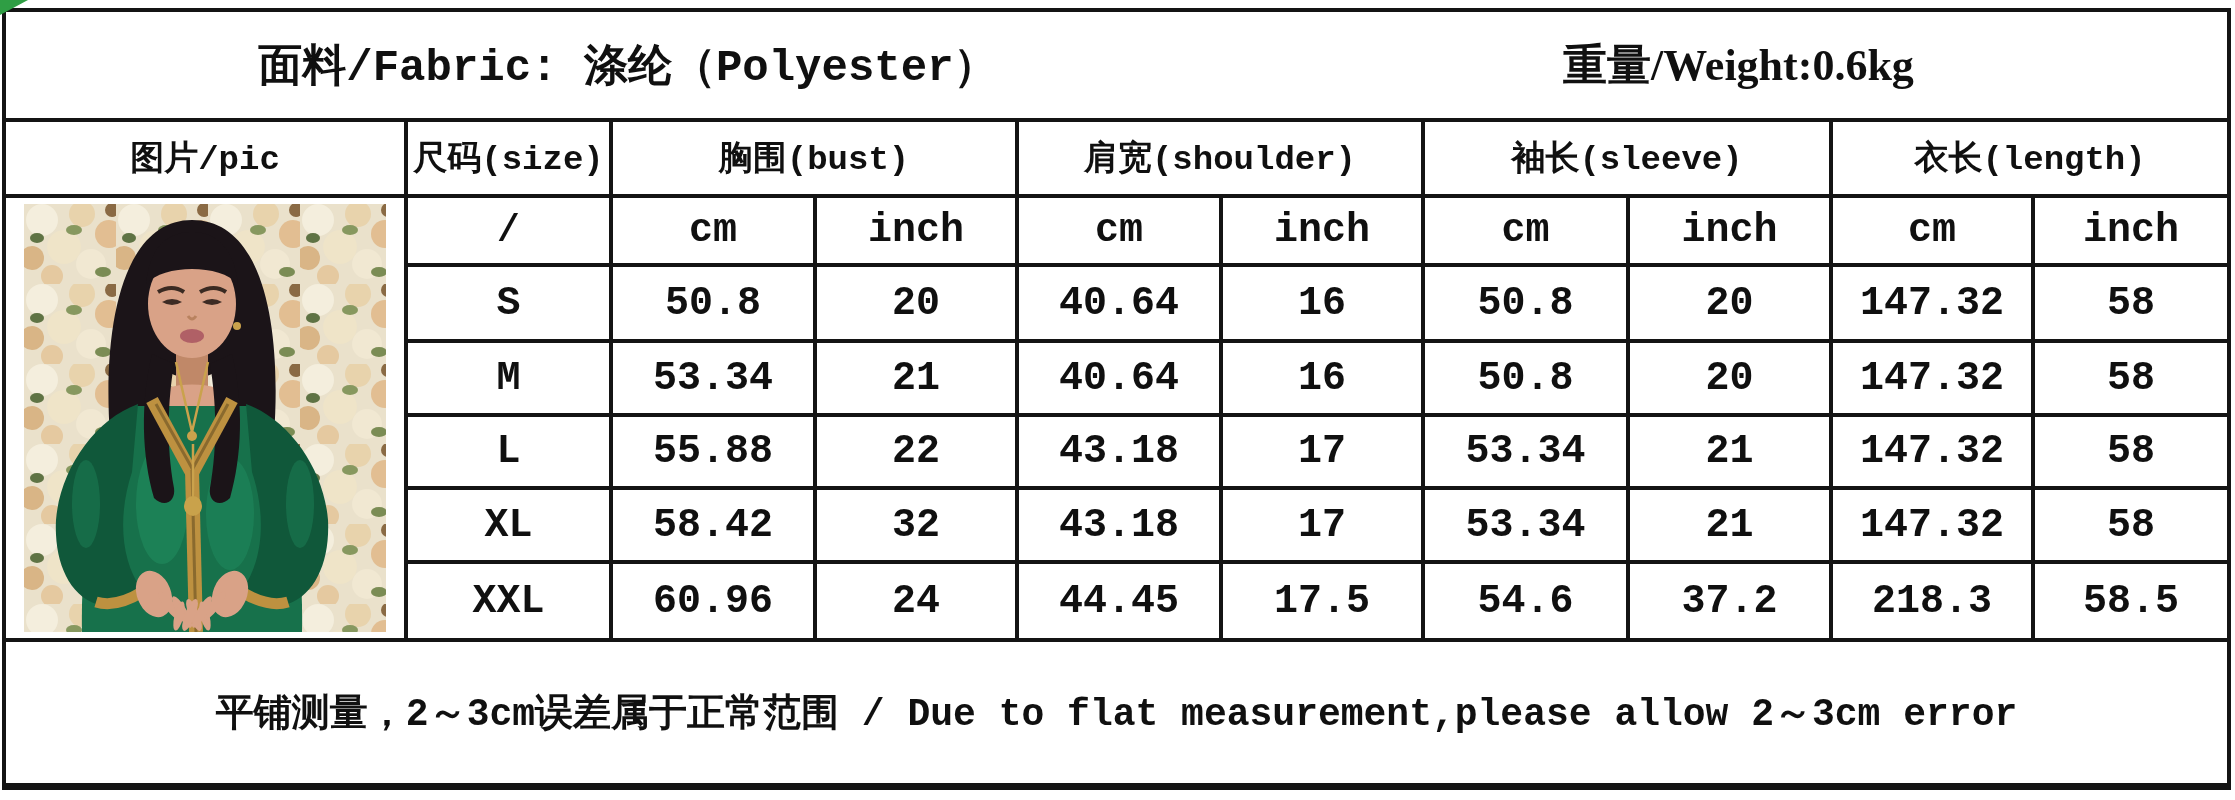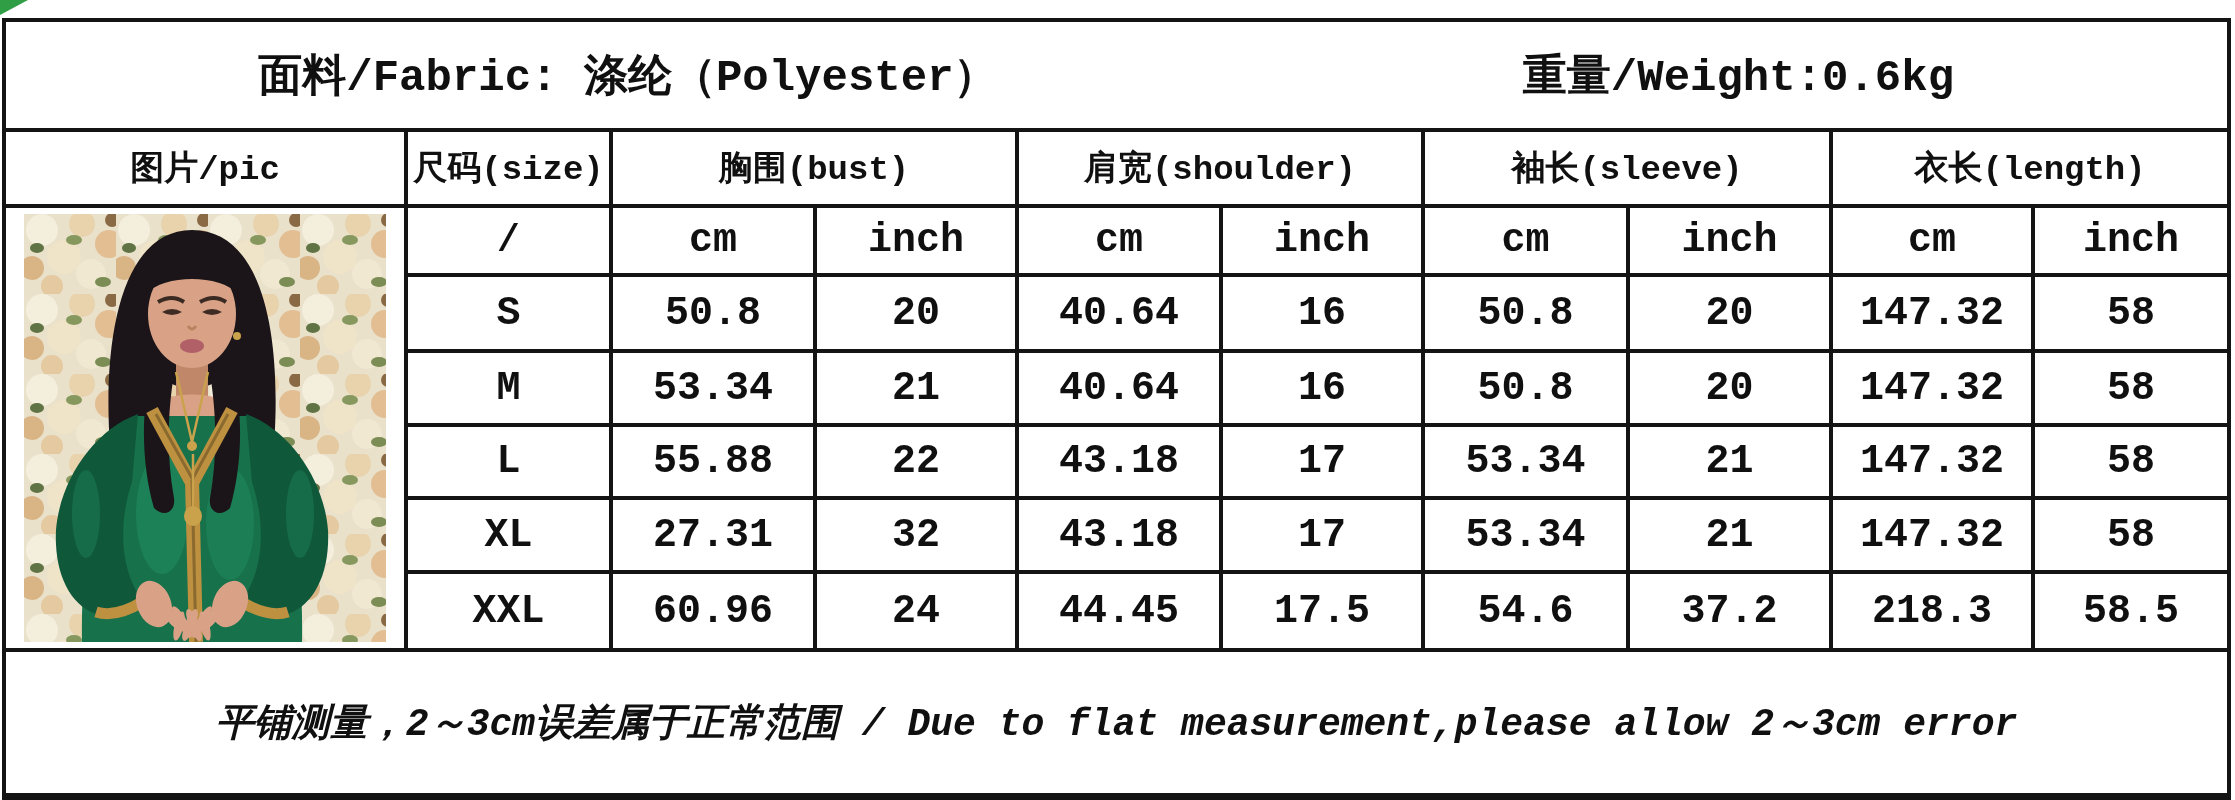--- a/index.html
+++ b/index.html
@@ -6,40 +6,40 @@
   body{
     width:2235px;height:800px;position:relative;overflow:hidden;
     font-family:"Liberation Mono","DejaVu Sans Mono",monospace;
     font-weight:bold;color:#101010;
   }
   .corner-tri{
     position:absolute;left:0;top:0;width:0;height:0;z-index:5;
     border-top:15px solid #2f9e44;border-right:28px solid transparent;
   }
   table.sheet{
-    position:absolute;left:2px;top:18px;width:2225px;
+    position:absolute;left:2px;top:8px;width:2225px;
     border-collapse:collapse;table-layout:fixed;
   }
   .sheet td,.sheet th{
     border:4px solid #141414;text-align:center;vertical-align:middle;
     padding:0;font-weight:bold;overflow:hidden;white-space:nowrap;
   }
   .sheet td{font-size:40px;}
   .sheet th{font-size:34px;}
   tr.info-row{height:110px;}
   tr.head-row{height:76px;}
   tr.units-row{height:66px;}
   tr.size-row{height:70px;}
   tr.size-row.first{height:72px;}
   tr.size-row.last{height:74px;}
-  tr.note-row{height:146px;font-style:italic;}
+  tr.note-row{height:146px;}
   tr.note-row td{font-size:38px;border-bottom-width:7px;}
   td.info-cell{position:relative;font-size:44px;}
   .info-fabric{position:absolute;left:28%;top:50%;transform:translate(-50%,-50%);}
-  .info-weight{position:absolute;left:78%;top:50%;transform:translate(-50%,-50%);}
+  .info-weight{position:absolute;left:78%;top:50%;transform:translate(-50%,-50%);font-family:Liberation Serif, serif;}
   td.photo-cell{background:#ffffff;padding:4px;}
   td.photo-cell svg{display:block;margin:2px auto;}
   td.slash-cell{font-size:38px;}
 </style>
 </head>
 <body>
 
 <div class="corner-tri"></div>
 
 <table class="sheet">
@@ -207,21 +207,21 @@
     <td>43.18</td>
     <td>17</td>
     <td>53.34</td>
     <td>21</td>
     <td>147.32</td>
     <td>58</td>
   </tr>
 
   <tr class="size-row">
     <td>XL</td>
-    <td>27.31</td>
+    <td>58.42</td>
     <td>32</td>
     <td>43.18</td>
     <td>17</td>
     <td>53.34</td>
     <td>21</td>
     <td>147.32</td>
     <td>58</td>
   </tr>
 
   <tr class="size-row last">

